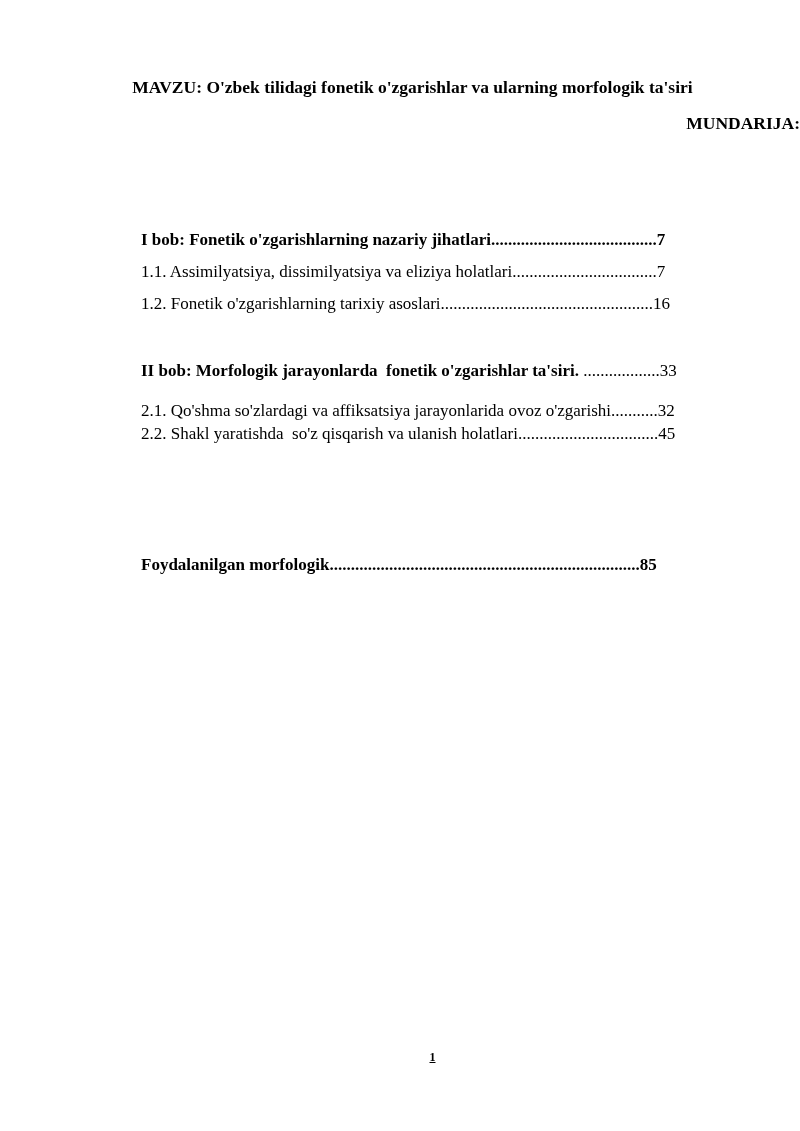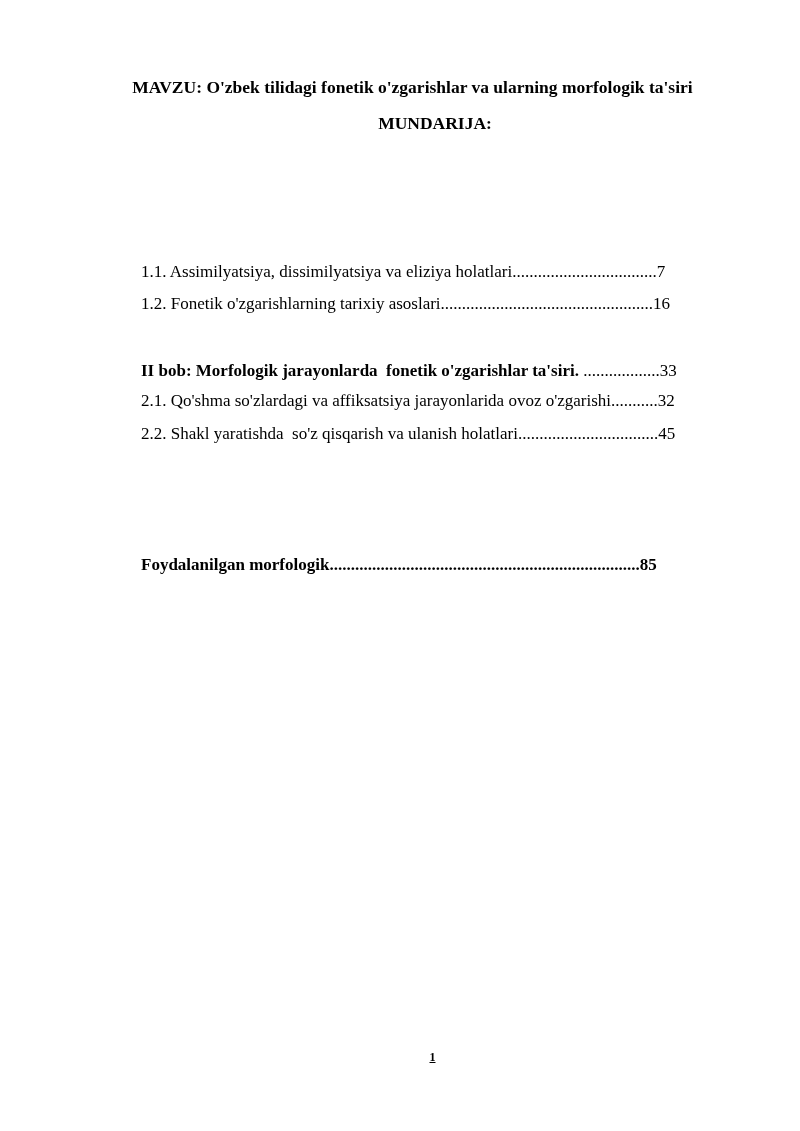--- a/index.html
+++ b/index.html
@@ -1,49 +1,52 @@
 <!DOCTYPE html>
 <html><head>
 <meta charset="utf-8">
 <style>
   html, body { margin: 0; padding: 0; background: #ffffff; }
   body { width: 800px; height: 1131px; position: relative; overflow: hidden;
          font-family: "Liberation Serif", "DejaVu Serif", serif; color: #000; }
   .page { position: absolute; left: 0; top: 0; width: 800px; height: 1131px; padding-left: 21px; }
   .title { position: absolute; left: 0; width: 800px; top: 76px; text-align: center;
            font-weight: bold; font-size: 17.5px; line-height: 22px; padding-left: 25px; box-sizing: border-box; }
-  .subtitle { position: absolute; left: 0; width: 800px; top: 112px; text-align: center;
+  .subtitle { position: absolute; left: 0; width: 800px; top: 112px; text-align: right;
               font-weight: bold; font-size: 17.5px; line-height: 22px; padding-left: 70px; box-sizing: border-box; }
   .toc-line { position: absolute; left: 124px; font-size: 17px; line-height: 22px; white-space: pre; letter-spacing: 0px; }
   .lbl-bold { font-weight: bold; }
   .footer { position: absolute; left: 0; width: 800px; top: 1050px; text-align: center;
             font-weight: bold; font-size: 12px; text-decoration: underline; padding-left: 65px; box-sizing: border-box; }
 </style>
 </head>
 <body>
 
 <div class="page">
   <div class="title">MAVZU: O'zbek tilidagi fonetik o'zgarishlar va ularning morfologik ta'siri</div>
   <div class="subtitle">MUNDARIJA:</div>
 
 
+  <div class="toc-line" style="top:207px">
+    <span class="lbl-bold">I bob: Fonetik o'zgarishlarning nazariy jihatlari</span><span class="lbl-bold">.......................................</span><span class="lbl-bold">7</span>
+  </div>
 
   <div class="toc-line" style="top:239px">
     <span>1.1. Assimilyatsiya, dissimilyatsiya va eliziya holatlari</span><span>..................................</span><span>7</span>
   </div>
 
   <div class="toc-line" style="top:271px">
     <span>1.2. Fonetik o'zgarishlarning tarixiy asoslari</span><span>..................................................</span><span>16</span>
   </div>
 
   <div class="toc-line" style="top:338px">
     <span class="lbl-bold">II bob: Morfologik jarayonlarda  fonetik o'zgarishlar ta'siri.</span><span> ..................</span><span>33</span>
   </div>
 
-  <div class="toc-line" style="top:368px">
+  <div class="toc-line" style="top:378px">
     <span>2.1. Qo'shma so'zlardagi va affiksatsiya jarayonlarida ovoz o'zgarishi</span><span>...........</span><span>32</span>
   </div>
 
   <div class="toc-line" style="top:401px">
     <span>2.2. Shakl yaratishda  so'z qisqarish va ulanish holatlari</span><span>.................................</span><span>45</span>
   </div>
 
 
   <div class="toc-line" style="top:532px">
     <span class="lbl-bold">Foydalanilgan morfologik</span><span class="lbl-bold">.........................................................................</span><span class="lbl-bold">85</span>

